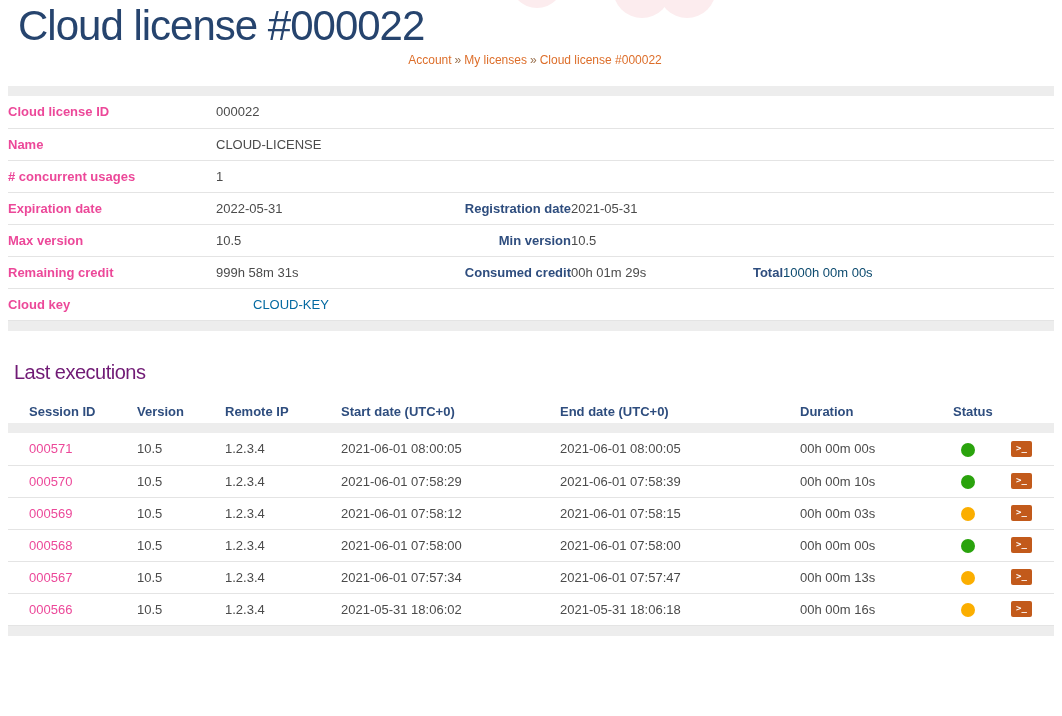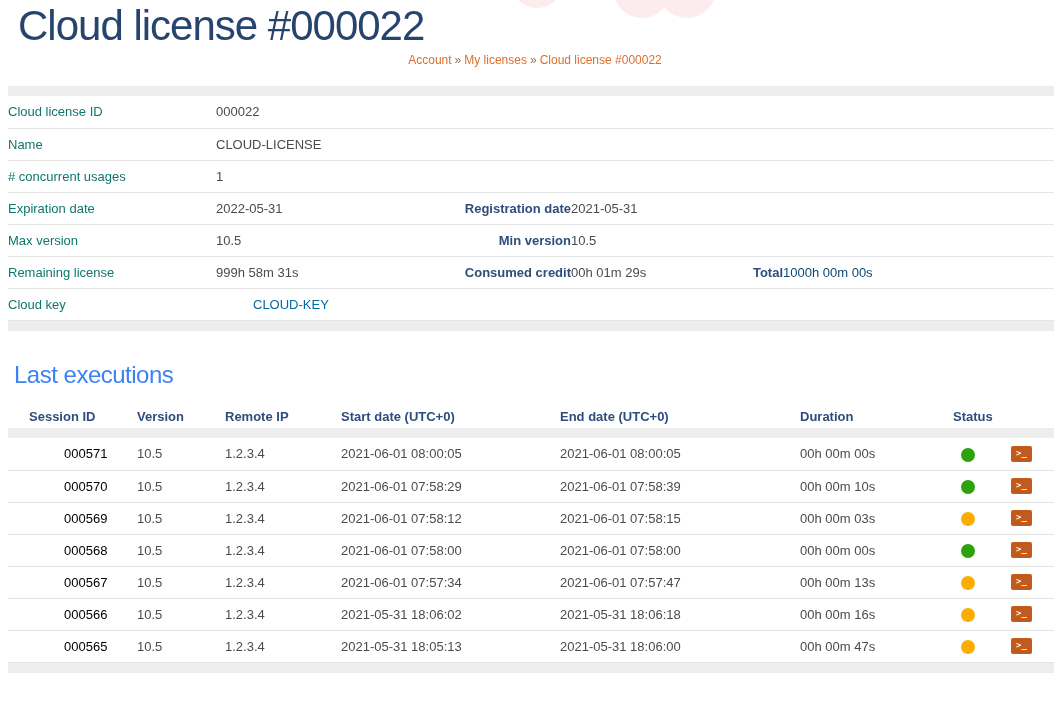--- a/index.html
+++ b/index.html
@@ -54,46 +54,46 @@
     padding: 0;
     vertical-align: middle;
     white-space: nowrap;
     overflow: hidden;
   }
   tr.strip td { height: 10px; background: #ededed; border: none; }
   tr.strip-bottom td { height: 11px; background: #ededed; border: none; }
 
   
   table.details tr.data td { height: 32px; border-bottom: 1px solid #e4e4e4; }
-  .lbl  { color: #0f766e; font-weight: normal; padding-left: 21px; }
+  .lbl  { color: #ec4899; font-weight: bold; padding-left: 21px; }
   .lbl-r{ color: #2e4d7e; font-weight: bold; text-align: right; padding-right: 8px; }
   .val  { color: #4b4b4b; padding-left: 21px; }
   .val2 { color: #4b4b4b; padding-left: 14px; }
   .val3 { color: #0c4a6e; padding-left: 17px; margin-top: 12px; }
   a.key-link { color: #0369a1; text-decoration: none; cursor: pointer; margin-left: 37px; }
 
   
   h2.section-title {
     margin: 30px 0 0 14px;
-    font-size: 24px;
+    font-size: 20px;
     font-weight: 300;
     letter-spacing: -0.5px;
-    color: #3b82f6;
+    color: #701a75;
   }
   table.executions { margin-top: 15px; }
   table.executions th {
     text-align: left;
     color: #2e4d7e;
     font-weight: bold;
     height: 24px;
     font-size: 13px;
   }
   table.executions th.c-session, table.executions td.c-session { padding-left: 21px; }
   table.executions tr.erow td { height: 32px; border-bottom: 1px solid #e4e4e4; }
-  a.session-link { color: #000000; text-decoration: none; cursor: pointer; margin-left: 35px; }
+  a.session-link { color: #ec4899; text-decoration: none; cursor: pointer; }
   .dot {
     display: inline-block;
     width: 14px; height: 14px;
     border-radius: 50%;
     margin-left: 8px;
     vertical-align: middle;
   }
   a.term {
     display: inline-block;
     width: 21px; height: 16px;
@@ -158,21 +158,21 @@
       <td class="lbl-r">Registration date</td>
       <td class="val2" colspan="3">2021-05-31</td>
     </tr>
     <tr class="data">
       <td class="lbl">Max version</td>
       <td class="val">10.5</td>
       <td class="lbl-r">Min version</td>
       <td class="val2" colspan="3">10.5</td>
     </tr>
     <tr class="data">
-      <td class="lbl">Remaining license</td>
+      <td class="lbl">Remaining credit</td>
       <td class="val">999h 58m 31s</td>
       <td class="lbl-r">Consumed credit</td>
       <td class="val2">00h 01m 29s</td>
       <td class="lbl-r">Total</td>
       <td class="val3">1000h 00m 00s</td>
     </tr>
     <tr class="data">
       <td class="lbl">Cloud key</td>
       <td class="val" colspan="5"><a class="key-link">CLOUD-KEY</a></td>
     </tr>
@@ -263,29 +263,19 @@
     <tr class="erow">
       <td class="c-session"><a class="session-link">000566</a></td>
       <td>10.5</td>
       <td>1.2.3.4</td>
       <td>2021-05-31 18:06:02</td>
       <td>2021-05-31 18:06:18</td>
       <td>00h 00m 16s</td>
       <td><span class="dot" style="background-color: rgb(251, 174, 0);"></span></td>
       <td><a class="term">&gt;_</a></td>
     </tr>
-    <tr class="erow">
-      <td class="c-session"><a class="session-link">000565</a></td>
-      <td>10.5</td>
-      <td>1.2.3.4</td>
-      <td>2021-05-31 18:05:13</td>
-      <td>2021-05-31 18:06:00</td>
-      <td>00h 00m 47s</td>
-      <td><span class="dot" style="background-color: rgb(251, 174, 0);"></span></td>
-      <td><a class="term">&gt;_</a></td>
-    </tr>
     <tr class="strip-bottom">
           <td colspan="8"></td>
         </tr>
   </tbody>
     </table>
 
 </div>
 
 </body></html>

